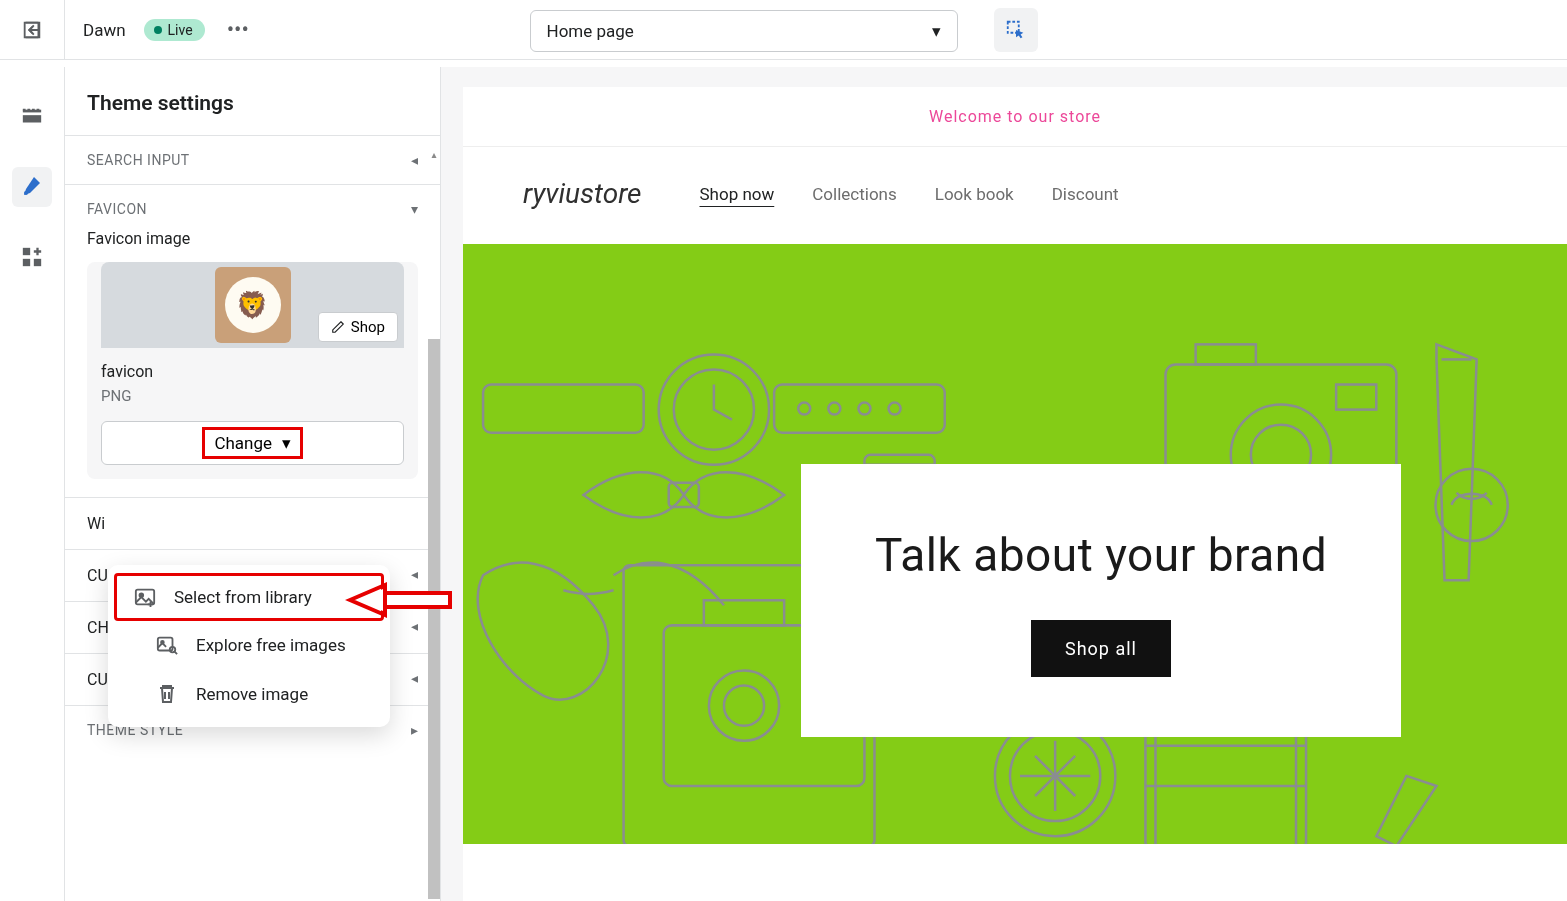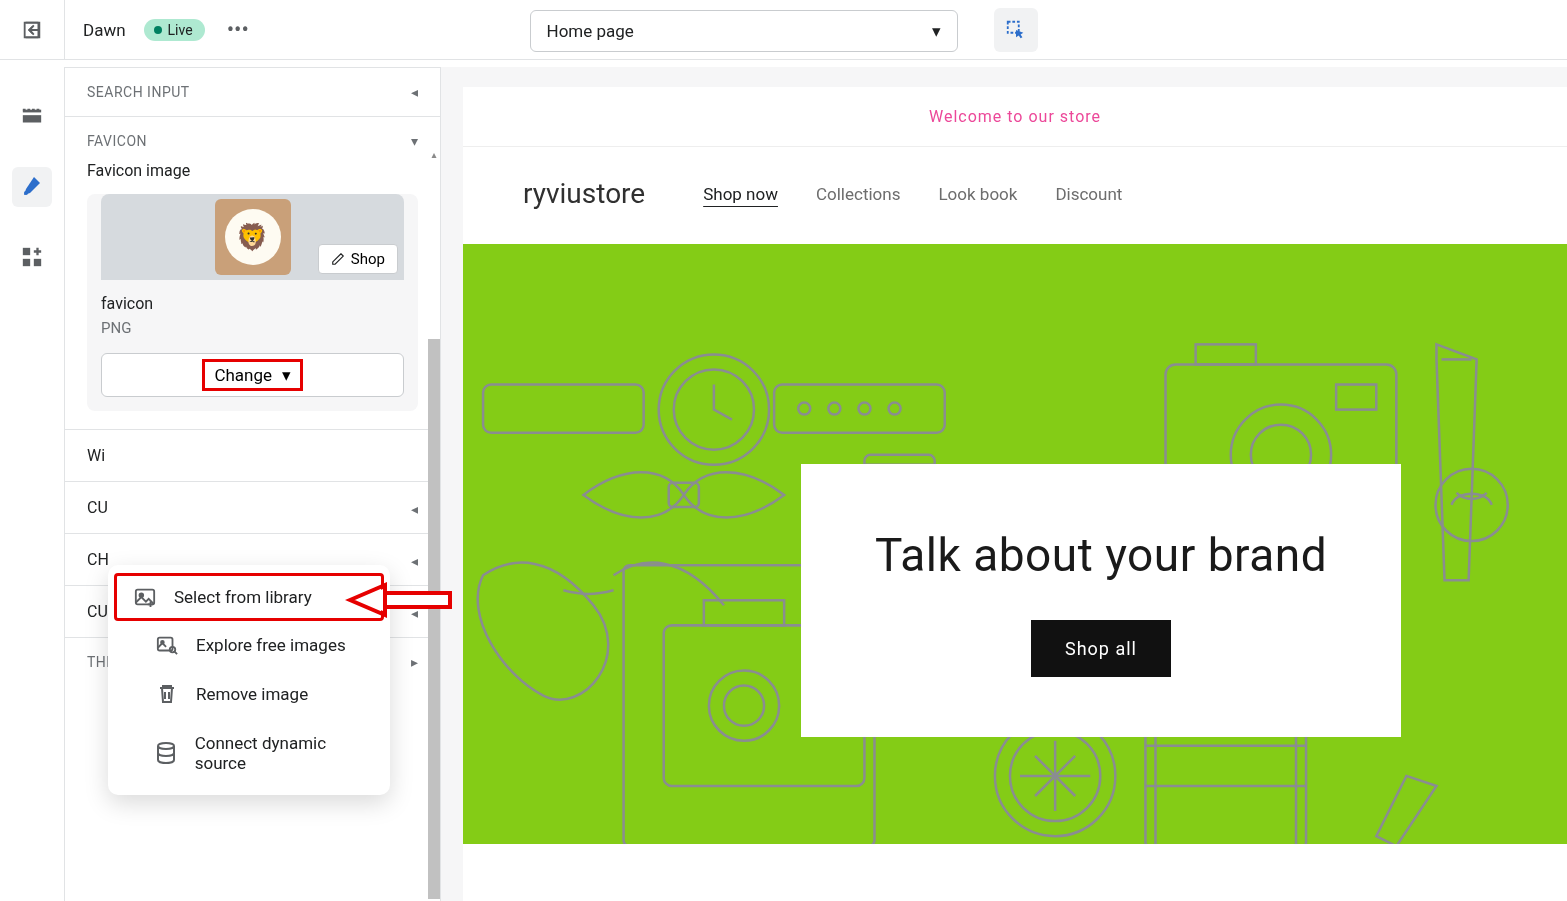--- a/index.html
+++ b/index.html
@@ -37,38 +37,38 @@
 .fav-preview { height:86px; background:#d6dade; border-radius:8px 8px 0 0; position:relative; display:flex; align-items:center; justify-content:center; margin:14px 14px 0; }
 .fav-thumb { width:76px; height:76px; background:#c9a079; border-radius:6px; display:flex; align-items:center; justify-content:center; }
 .fav-thumb-inner { width:56px; height:56px; background:#fefbf2; border-radius:50%; display:flex; align-items:center; justify-content:center; font-size:26px; }
 .edit-btn { position:absolute; right:6px; bottom:6px; background:#fff; border:1px solid #c9cccf; border-radius:4px; padding:5px 12px; font-size:15px; display:flex; align-items:center; gap:6px; cursor:pointer; }
 .fav-name { font-size:16px; color:#202223; padding:14px 14px 6px; }
 .fav-type { font-size:15px; color:#6d7175; padding:0 14px; }
 .change-btn { width:calc(100% - 28px); margin:16px 14px 0; height:44px; border:1px solid #c9cccf; border-radius:6px; background:#fff; display:flex; align-items:center; justify-content:center; gap:10px; font-size:17px; cursor:pointer; position:relative; }
 .highlight-red { outline:3px solid #e60000; outline-offset:-1px; }
 .change-inner { display:inline-flex; align-items:center; gap:10px; padding:4px 10px; }
 
-.partial-row { padding:16px 22px; border-top:1px solid #e1e3e5; color:#202223; font-size:16px; display:flex; justify-content:space-between; align-items:flex-end; }
+.partial-row { padding:16px 22px; border-top:1px solid #e1e3e5; color:#202223; font-size:16px; display:flex; justify-content:space-between; align-items:flex-start; }
 .partial-row .lbl { white-space:nowrap; overflow:hidden; }
 
 
 .dropdown { position:absolute; left:108px; top:565px; width:282px; background:#fff; border-radius:10px; box-shadow:0 8px 24px rgba(0,0,0,0.15); padding:8px 0; z-index:50; }
 .dd-item { display:flex; align-items:center; gap:16px; padding:14px 18px; font-size:17px; color:#202223; cursor:pointer;margin-left:28px; }
 .dd-item.first { outline:3px solid #e60000; outline-offset:-3px; margin:0 6px; border-radius:4px; }
 .dd-icon { width:26px; display:flex; justify-content:center; color:#5c5f62; }
 
 
 .arrow-ann { position:absolute; left:345px; top:580px; z-index:60; }
 
 
 .preview-wrap { position:absolute; left:441px; top:67px; right:0; bottom:0; background:#f6f6f7; padding:20px 0 0 22px; }
 .preview { background:#fff; width:100%; height:100%; position:relative; overflow:hidden; }
 .announce { text-align:center; padding:20px 0; font-size:16px; color:#ec4899; letter-spacing:1px; border-bottom:1px solid #eee; }
 .site-header { display:flex; align-items:center; gap:38px; padding:30px 60px 34px; }
-.logo { font-size:28px; color:#303030; margin-right:20px; }
+.logo { font-size:28px; color:#303030; margin-right:20px;font-style:italic; }
 .navlink { font-size:17px; color:#6d6d6d; text-decoration:none; }
 .navlink.active { color:#202223; text-decoration:underline; text-underline-offset:6px; }
 .hero { background:#84cc16; height:600px; position:relative; overflow:hidden; }
 .hero-svg { position:absolute; inset:0; }
 .hero-card { position:absolute; left:338px; top:220px; width:600px; background:#fff; padding:64px 40px 60px; text-align:center; }
 .hero-title { font-size:46px; color:#1a1a1a; margin-bottom:38px; font-weight:400; letter-spacing:0.5px; }
 .hero-btn { display:inline-block; background:#111; color:#fff; padding:18px 34px; font-size:18px; letter-spacing:1px; cursor:pointer; }
 
 svg { display:block; }
 </style>
@@ -124,20 +124,21 @@
     <svg width="22" height="22" viewBox="0 0 24 24" fill="#5c5f62">
         <rect x="2" y="2" width="8" height="8"></rect>
         <rect x="2" y="14" width="8" height="8"></rect>
         <rect x="14" y="14" width="8" height="8"></rect>
         <path d="M18 2v8M14 6h8" stroke="#5c5f62" stroke-width="2.5"></path>
       </svg>
   </div>
 </div>
 
 <div class="panel">
+  <div class="panel-title">Theme settings</div>
 
   <div class="section-row">
     <span class="section-label">SEARCH INPUT</span>
     <span class="section-caret">◂</span>
   </div>
 
   <div class="favicon-body">
     <div class="section-head">
       <span class="section-label">FAVICON</span>
       <span class="section-caret">▾</span>
@@ -215,29 +216,20 @@
     <span>Explore free images</span>
   </div>
   <div class="dd-item">
     <span class="dd-icon">
       <svg width="20" height="22" viewBox="0 0 20 22" fill="none" stroke="#5c5f62" stroke-width="2">
           <path d="M3 5h14M6 5V3h8v2M5 5l1 14h8l1-14M8 9v7M12 9v7"></path>
         </svg>
     </span>
     <span>Remove image</span>
   </div>
-  <div class="dd-item">
-    <span class="dd-icon">
-      <svg width="20" height="22" viewBox="0 0 20 22" fill="none" stroke="#5c5f62" stroke-width="2">
-          <ellipse cx="10" cy="4" rx="8" ry="3"></ellipse>
-          <path d="M2 4v7c0 1.7 3.6 3 8 3s8-1.3 8-3V4M2 11v7c0 1.7 3.6 3 8 3s8-1.3 8-3v-7"></path>
-        </svg>
-    </span>
-    <span>Connect dynamic source</span>
-  </div>
 </div>
 
 <svg class="arrow-ann" width="110" height="40">
   <rect x="40" y="13" width="65" height="14" fill="none" stroke="#e60000" stroke-width="4"></rect>
   <polygon points="5,20 40,5 40,35" fill="none" stroke="#e60000" stroke-width="4"></polygon>
   <polygon points="12,20 38,9 38,31" fill="#fff"></polygon>
   <rect x="42" y="15" width="61" height="10" fill="#fff"></rect>
 </svg>
 
 <div class="preview-wrap">

